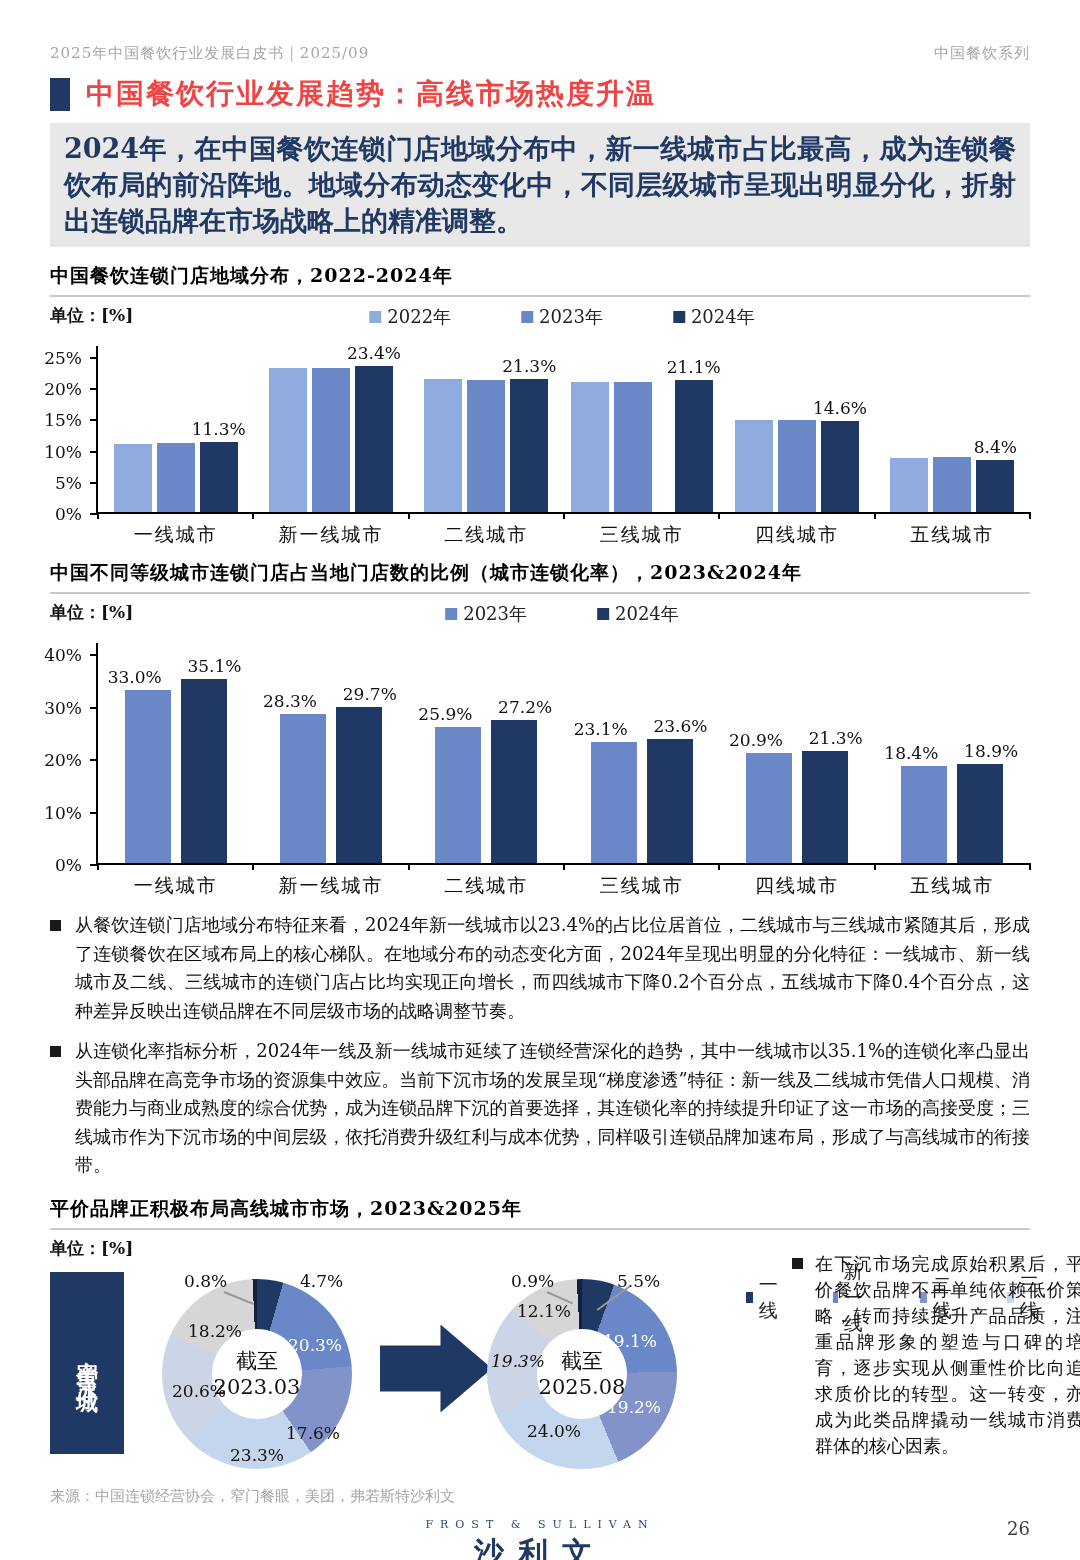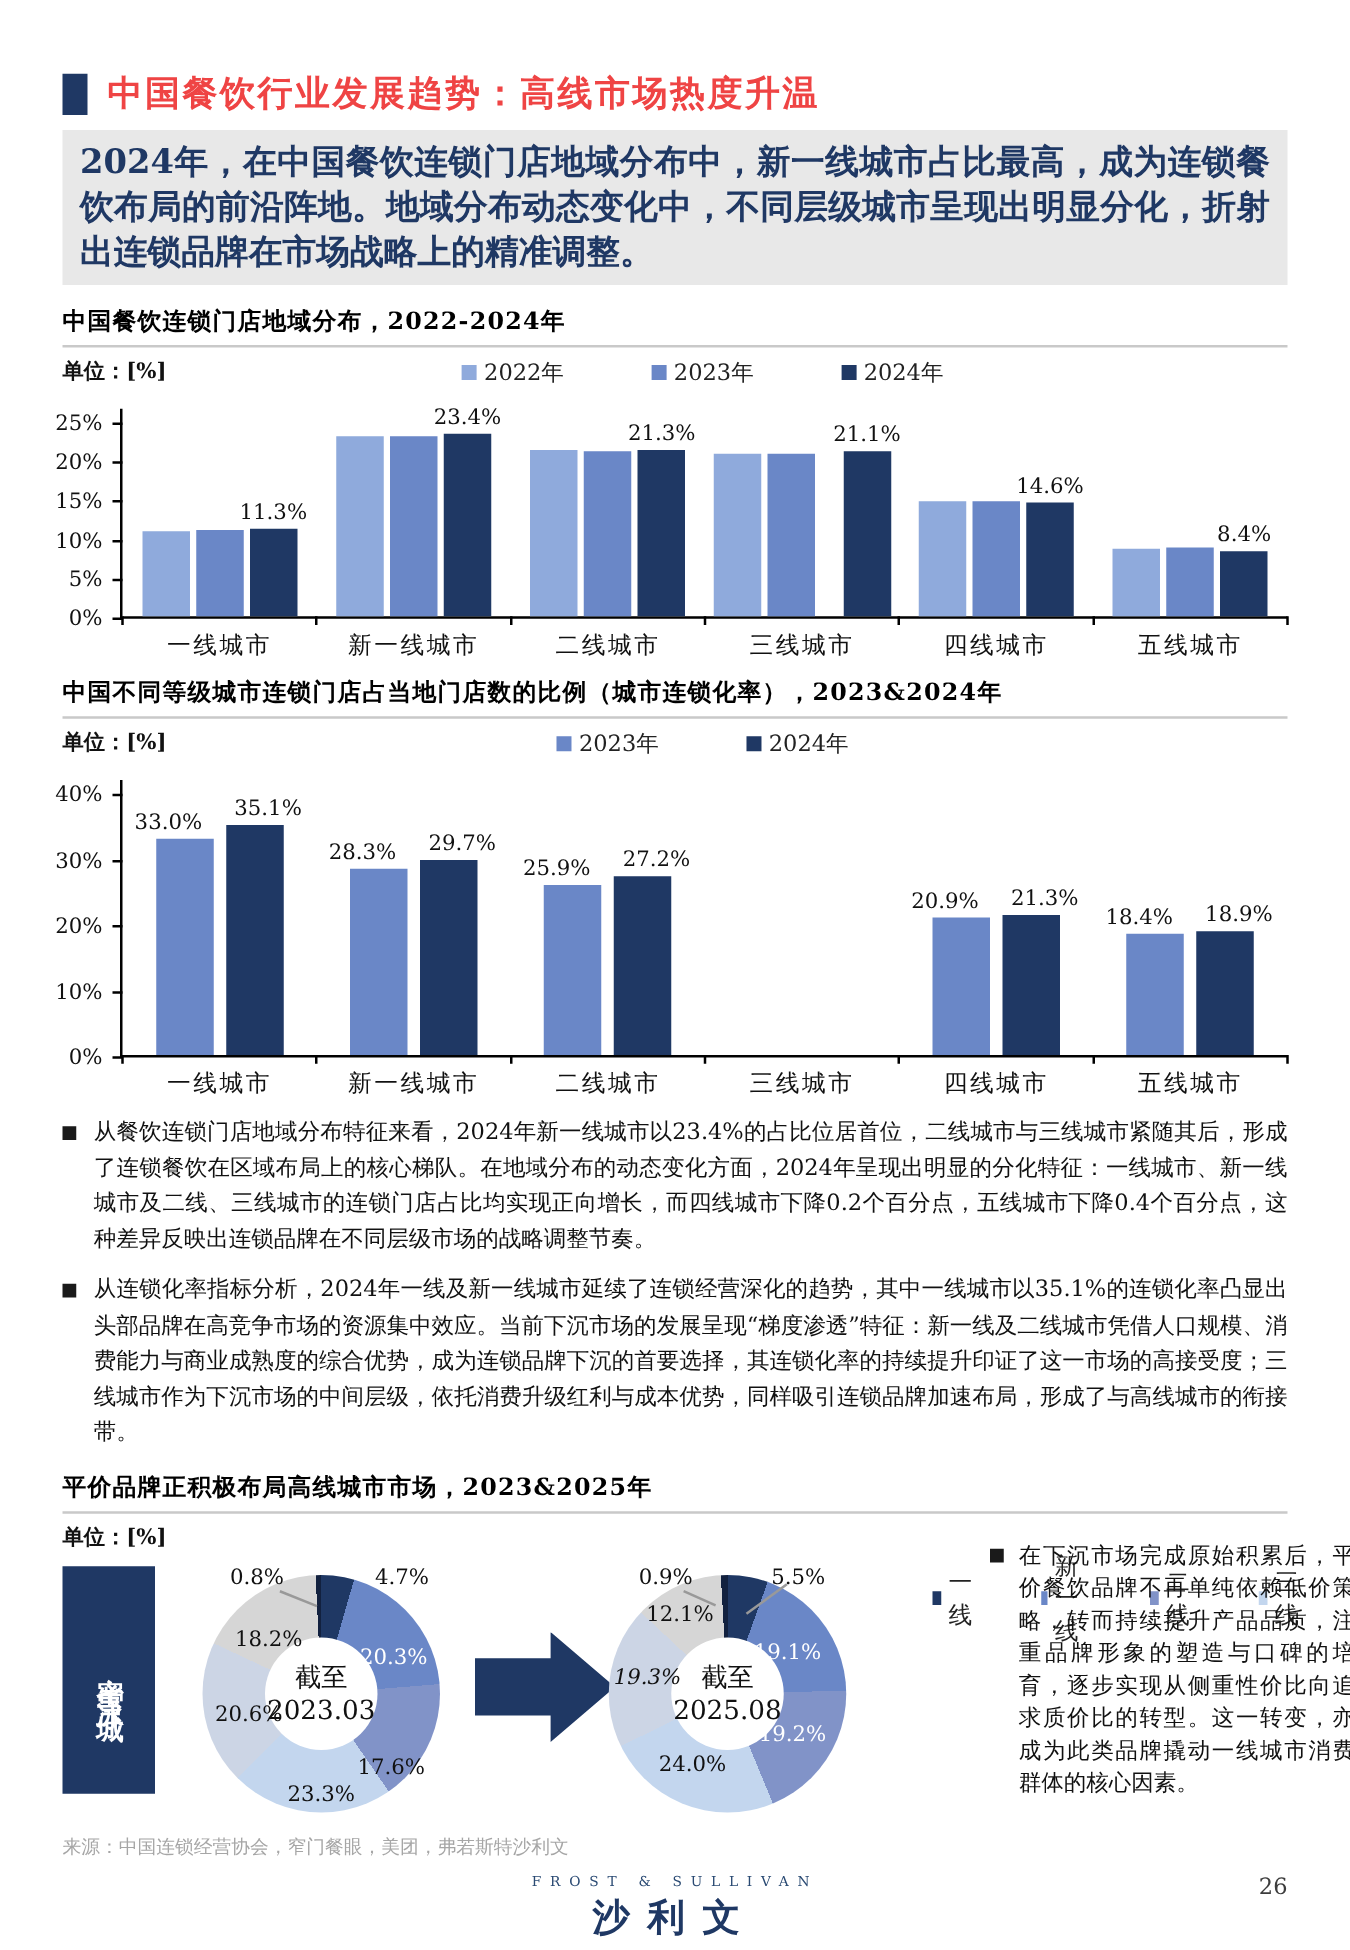--- a/index.html
+++ b/index.html
@@ -85,20 +85,24 @@
   .logo-main{font-family:"DejaVu Sans","Liberation Sans",sans-serif;font-size:30px;font-weight:bold;
              color:#1f3864;letter-spacing:14px;margin-top:2px;}
   .page-num{position:absolute;right:0;top:0;font-size:18px;color:#3d3d3d;}
 </style>
 </head>
 <body>
 
 <div class="page">
   <div class="content">
 
+    <div class="hdr">
+      <span>2025年中国餐饮行业发展白皮书｜2025/09</span>
+      <span>中国餐饮系列</span>
+    </div>
 
     <div class="title-row">
       <div class="title-sq"></div>
       <h1 class="main-title">中国餐饮行业发展趋势：高线市场热度升温</h1>
     </div>
 
     <div class="hl-box">2024年，在中国餐饮连锁门店地域分布中，新一线城市占比最高，成为连锁餐饮布局的前沿阵地。地域分布动态变化中，不同层级城市呈现出明显分化，折射出连锁品牌在市场战略上的精准调整。</div>
 
     <div>
       <div class="sec-title">中国餐饮连锁门店地域分布，2022-2024年</div>
@@ -260,20 +264,28 @@
                   <div class="bc-bar" style="height: 135.975px; background: rgb(106, 135, 199);">
                     <div class="bc-vlabel">25.9%</div>
                   </div>
                   <div class="bc-bar" style="height: 142.8px; background: rgb(31, 56, 100);">
                     <div class="bc-vlabel">27.2%</div>
                   </div>
                 </div>
                 <div class="bc-cat">二线城市</div>
               </div>
               <div class="bc-group">
+                <div class="bc-bars">
+                  <div class="bc-bar" style="height: 121.275px; background: rgb(106, 135, 199);">
+                    <div class="bc-vlabel">23.1%</div>
+                  </div>
+                  <div class="bc-bar" style="height: 123.9px; background: rgb(31, 56, 100);">
+                    <div class="bc-vlabel">23.6%</div>
+                  </div>
+                </div>
                 <div class="bc-cat">三线城市</div>
               </div>
               <div class="bc-group">
                 <div class="bc-bars">
                   <div class="bc-bar" style="height: 109.725px; background: rgb(106, 135, 199);">
                     <div class="bc-vlabel">20.9%</div>
                   </div>
                   <div class="bc-bar" style="height: 111.825px; background: rgb(31, 56, 100);">
                     <div class="bc-vlabel">21.3%</div>
                   </div>

